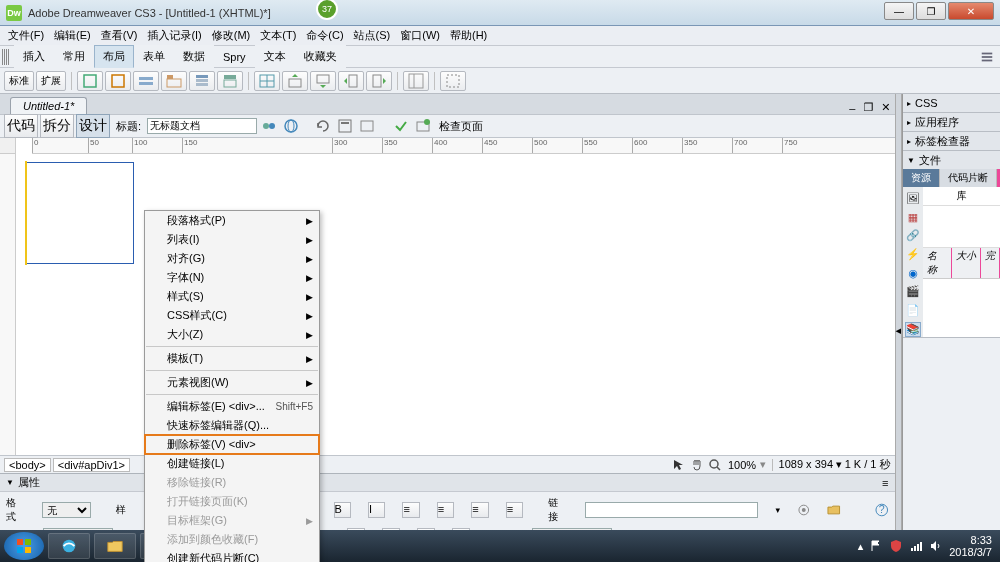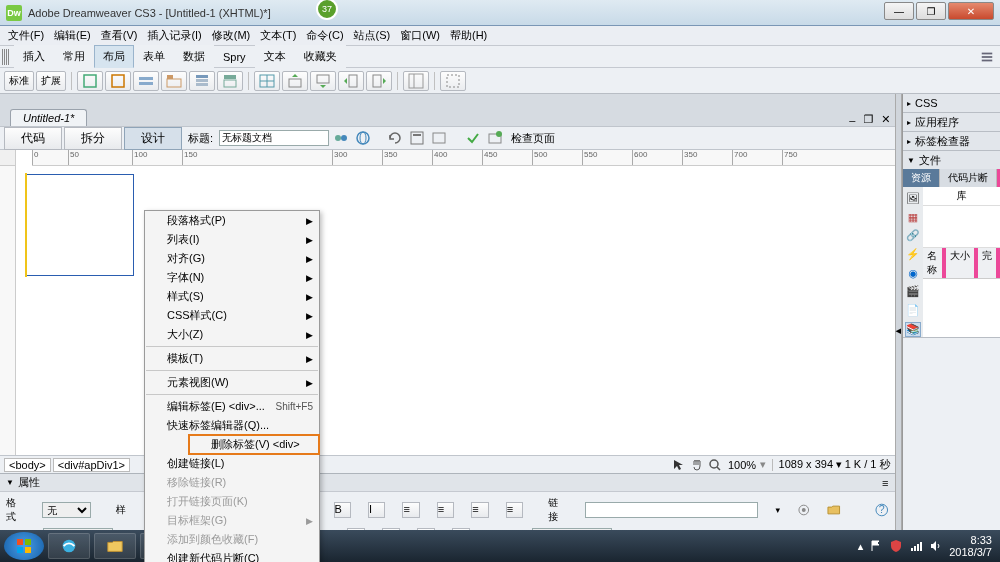--- a/index.html
+++ b/index.html
@@ -33,28 +33,28 @@
 .toolrow .sep { width:1px; height:18px; background:#c0c0c0; margin:0 3px;}
 .toolrow .ibox { width:16px;height:16px;}
 
 
 .main { display:flex; height: 472px; }
 .left-area { flex:1; display:flex; flex-direction:column; background:#fff; position:relative;}
 .right-panels { width: 174px; background:#edf0f4; border-left:1px solid #999; display:flex; flex-direction:column;}
 .right-toggle { width:8px; background:#d0d5db; border-left:1px solid #aaa; border-right:1px solid #aaa; display:flex; align-items:center; justify-content:center;}
 
 
-.doctab-row { height: 32px; background:#d6dbe1; display:flex; align-items:flex-end; padding-left:10px;}
+.doctab-row { height: 20px; background:#d6dbe1; display:flex; align-items:flex-end; padding-left:10px;}
 .doctab { padding:2px 12px; background:#f0f3f6; border:1px solid #9aa2ac; border-bottom:none; border-radius:3px 3px 0 0; font-style:italic;}
 .doctab-row .flex{flex:1;}
 .doctab-row .docctl { padding:0 4px; font-size:11px; cursor:default;}
 
 
 .doc-toolbar { height: 24px; background:#edf0f4; border-top:1px solid #c0c5cc; border-bottom:1px solid #c0c5cc; display:flex; align-items:center; padding:0 4px; gap:2px;}
-.doc-toolbar .vbtn { padding:2px 16px; border:1px solid #b5b9c0; background:linear-gradient(#fdfdfd,#e8eaed); font-size:12px;}
+.doc-toolbar .vbtn { padding:2px 2px; border:1px solid #b5b9c0; background:linear-gradient(#fdfdfd,#e8eaed); font-size:14px;}
 .doc-toolbar .vbtn.active { background:#d6e0ea; border-color:#8fa4b8;}
 .doc-toolbar .lbllbl { margin:0 4px;}
 .doc-toolbar input { height:16px; border:1px solid #9aa; padding:0 2px; font-size:10px;}
 .doc-toolbar .ticn { width:16px;height:16px; margin:0 2px;}
 
 
 .ruler-h { height:16px; background:#f8f8f8; border-bottom:1px solid #ccc; position:relative; overflow:hidden; margin-left:16px;}
 .ruler-h .tick { position:absolute; top:0; font-size:8px; color:#666; border-left:1px solid #aaa; height:16px; padding-left:1px;}
 .canvas-wrap { flex:1; display:flex; position:relative; overflow:hidden; background:#fff;}
 .ruler-v { width:16px; background:#f8f8f8; border-right:1px solid #ccc;}
@@ -95,21 +95,21 @@
 .panel-body { background:#ec4899; }
 .assets-tabs { display:flex; height:18px;}
 .assets-tabs .atab { padding:2px 8px; background:#d8dde3; border-right:1px solid #bbb; font-size:10px;}
 .assets-tabs .atab.active { background:#f6f7f9;}
 .assets-body { display:flex; height:150px;}
 .assets-icons { width:20px; background:#e8ebee; display:flex; flex-direction:column; align-items:center; gap:4px; padding-top:4px;}
 .assets-icons .ai { width:16px; height:16px; display:flex;align-items:center;justify-content:center;font-size:11px;}
 .assets-main { flex:1; background:#fff; display:flex; flex-direction:column;}
 .assets-title { text-align:center; padding:2px; border-bottom:1px solid #ddd; font-size:10px;}
 .assets-cols { display:flex; border-bottom:1px solid #ccc; background:#eef0f3;}
-.assets-cols span { padding:1px 4px; font-size:10px; border-right:4px solid #ec4899;}
+.assets-cols span { padding:1px 4px; font-size:10px; border-right:1px solid #ec4899;font-style:italic;}
 .assets-cols span:first-child{flex:1;}
 
 
 .taskbar { position:absolute; left:0; right:0; bottom:0; height:32px; background:linear-gradient(#3a4b5c,#1a2530); display:flex; align-items:center; padding:0 4px;}
 .taskbar .start { width:40px; height:28px; background:radial-gradient(circle,#4a9de8,#1560a8); border-radius:50%; display:flex;align-items:center;justify-content:center;}
 .taskbar .tbtn { width:42px; height:26px; margin-left:4px; background:rgba(255,255,255,0.1); border:1px solid rgba(255,255,255,0.15); border-radius:2px; display:flex;align-items:center;justify-content:center;}
 .taskbar .flex{flex:1;}
 .taskbar .tray { display:flex; align-items:center; gap:6px; color:#fff; font-size:10px; padding-right:4px;}
 .taskbar .tray .ticn{width:14px;height:14px;}
 .taskbar .clock {text-align:right; line-height:1.1;}
@@ -292,21 +292,21 @@
           <rect x="2" y="4" width="12" height="9" fill="none" stroke="#888"></rect>
           <circle cx="12" cy="4" r="3" fill="#5a5"></circle>
         </svg>
       <span class="lbllbl">检查页面</span>
     </div>
 
     <div style="display:flex;">
       <div style="width:16px;height:16px;background:#f0f0f0;border-right:1px solid #ccc;border-bottom:1px solid #ccc;"></div>
       <div class="ruler-h" style="flex:1;">
         <span class="tick" style="left:0px">0</span>
-        <span class="tick" style="left:36px">50</span>
+        <span class="tick" style="left:56px">50</span>
         <span class="tick" style="left:100px">100</span>
         <span class="tick" style="left:150px">150</span>
         <span class="tick" style="left:300px">300</span>
         <span class="tick" style="left:350px">350</span>
         <span class="tick" style="left:400px">400</span>
         <span class="tick" style="left:450px">450</span>
         <span class="tick" style="left:500px">500</span>
         <span class="tick" style="left:550px">550</span>
         <span class="tick" style="left:600px">600</span>
         <span class="tick" style="left:650px">350</span>
@@ -436,21 +436,21 @@
           <span class="arrow">▶</span>
         </div>
         <div class="sep"></div>
         <div class="row">
           <span>编辑标签(E) &lt;div&gt;...</span>
           <span class="sc">Shift+F5</span>
         </div>
         <div class="row">
           <span>快速标签编辑器(Q)...</span>
         </div>
-        <div class="row" style="outline: rgb(230, 122, 26) solid 2px; outline-offset: -1px; margin-left: 44px;">
+        <div class="row" style="outline: rgb(230, 122, 26) solid 2px; outline-offset: -1px;">
           <span>删除标签(V) &lt;div&gt;</span>
         </div>
         <div class="row">
           <span>创建链接(L)</span>
         </div>
         <div class="row disabled">
           <span>移除链接(R)</span>
         </div>
         <div class="row disabled">
           <span>打开链接页面(K)</span>

